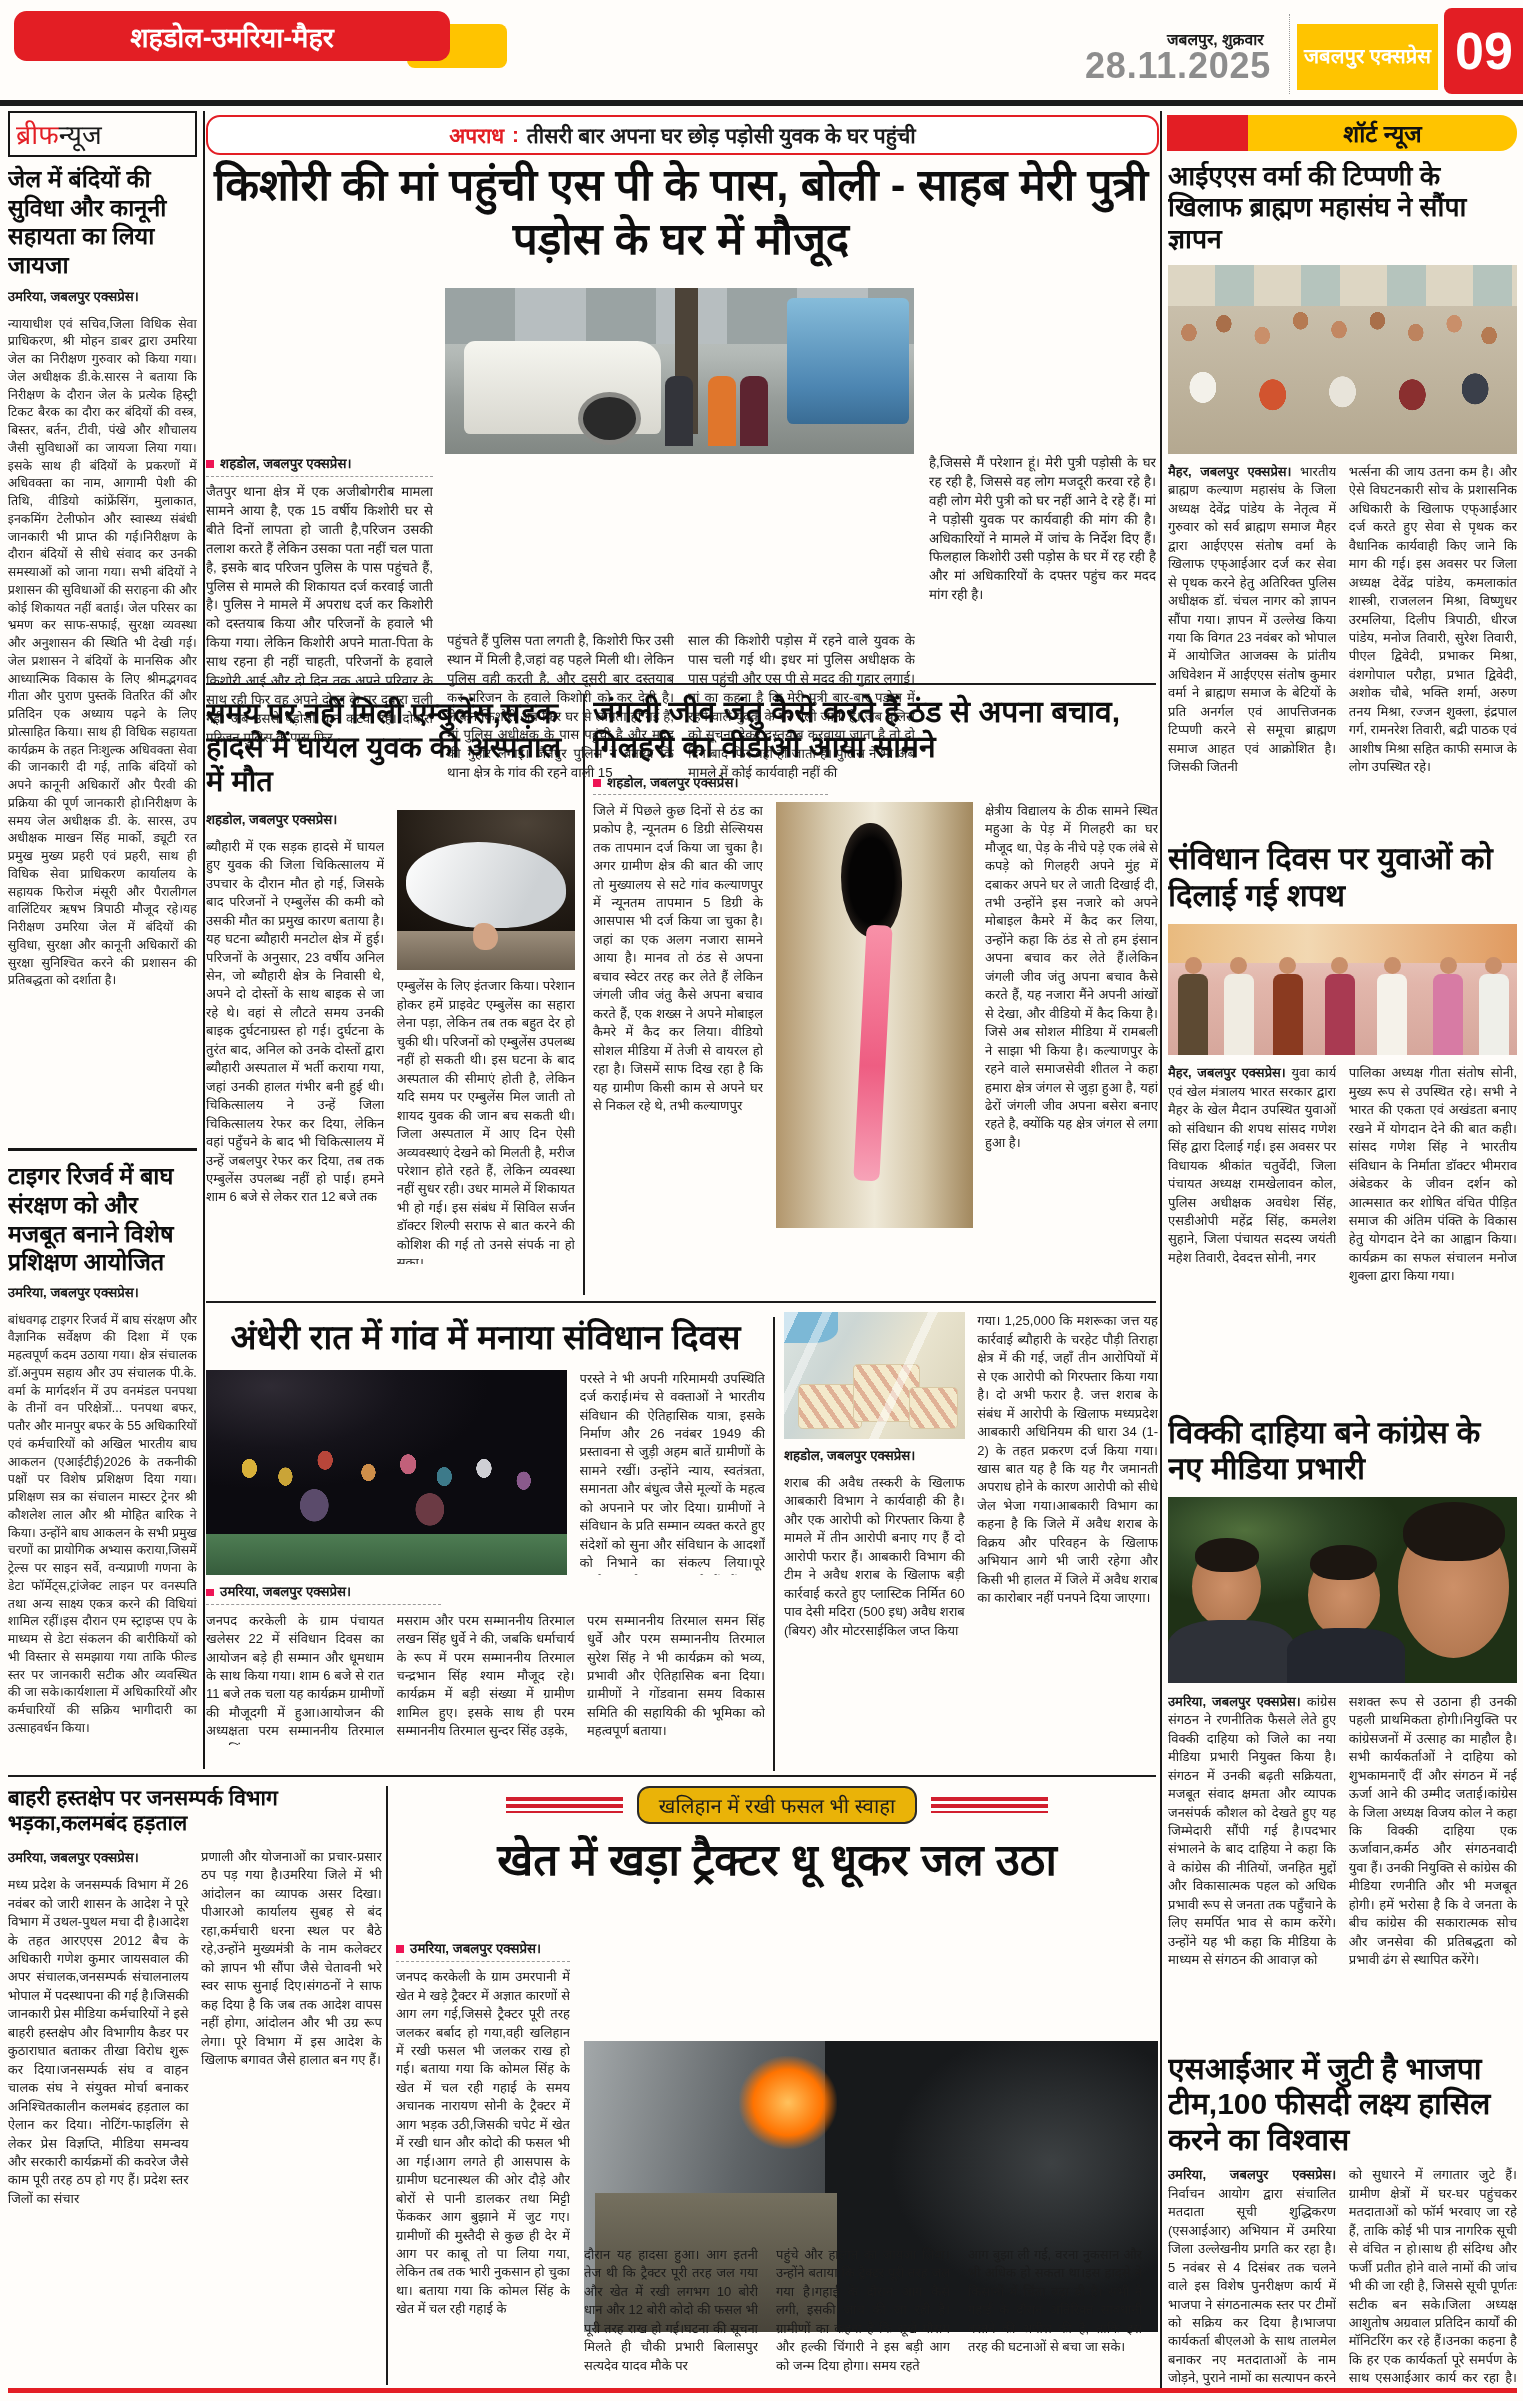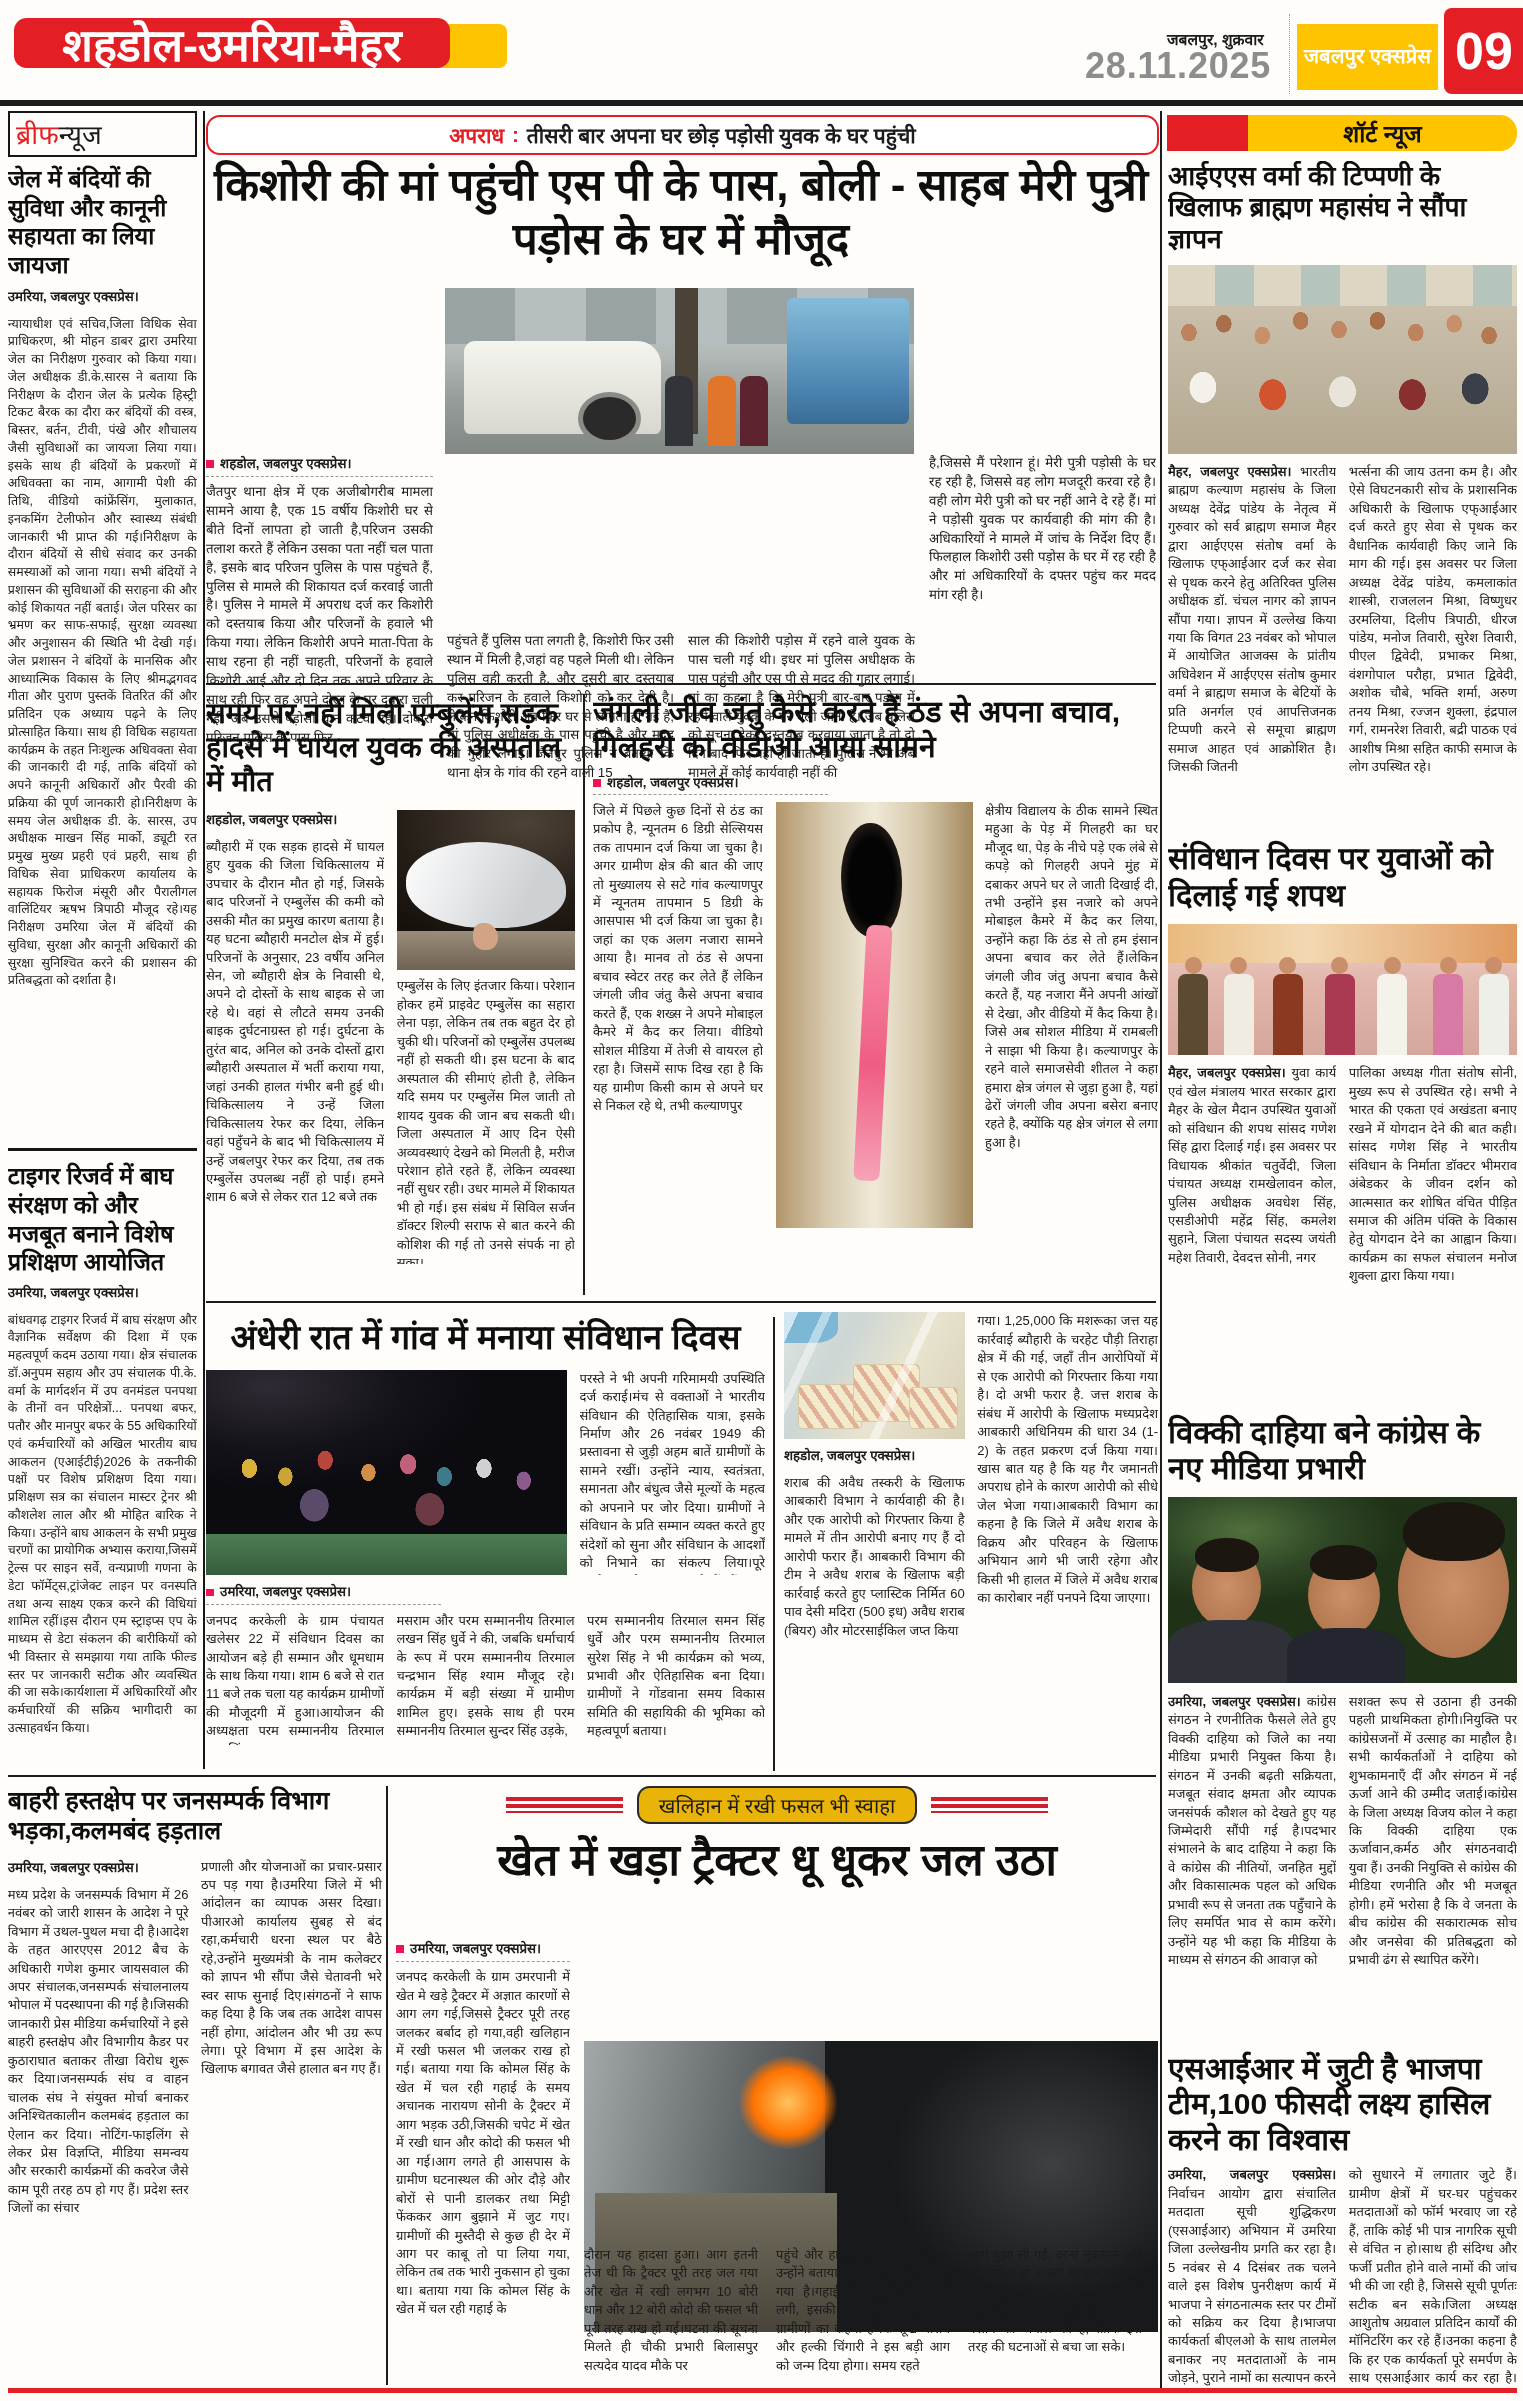--- a/index.html
+++ b/index.html
@@ -10,21 +10,21 @@
   .center{text-align:center;}
   .dl{font-weight:bold;font-size:13.3px;padding-bottom:3.9px;border-bottom:0.8px dashed #9a9a9a;margin-bottom:6.3px;}
   .sq{display:inline-block;width:7.8px;height:7.8px;background:#ee1454;margin-right:6.3px;}
   .dl-inline{font-weight:bold;}
   .rule-h{background:#1c1c1c;}
   .rule-v{background:#1c1c1c;}
   .cols2{display:flex;gap:12.5px;}
   .cols2>div{flex:1;overflow:hidden;}
   .col{overflow:hidden;}
   
-  .banner{left:14px;top:18px;width:436px;height:50px;background:#e31e24;border-radius:12.5px;display:flex;align-items:center;justify-content:center;color:#fff;font-size:45px;font-weight:bold;z-index:2;}
+  .banner{left:14px;top:11px;width:436px;height:50px;background:#e31e24;border-radius:12.5px;display:flex;align-items:center;justify-content:center;color:#fff;font-size:27px;font-weight:bold;z-index:2;}
   .banner-accent{left:407px;top:23.5px;width:100px;height:44px;background:#ffc400;border-radius:7.8px;z-index:1;}
   .masthead-date-top{left:1135px;top:28px;width:156px;font-size:15.6px;font-weight:bold;margin-left:32px;}
   .masthead-date{left:1085px;top:45px;width:203px;font-size:36px;font-weight:bold;color:#8d8d8d;letter-spacing:0.8px;}
   .masthead-dots{left:1289px;top:14px;width:0;height:80px;border-left:1.6px dotted #9a9a9a;}
   .masthead-box{left:1297px;top:23.5px;width:141px;height:66px;background:#ffc400;display:flex;align-items:center;justify-content:center;color:#fff;font-size:20.3px;font-weight:bold;text-align:center;line-height:1.1;}
   .pagenum-box{left:1444px;top:7.8px;width:80px;height:86px;background:#e31e24;color:#fff;display:flex;align-items:center;justify-content:center;font-size:52px;font-weight:bold;border-radius:7.8px 0 0 7.8px;}
   
   .brief{left:7.8px;top:111px;width:189px;height:1658px;border-right:2.3px solid #161616;padding-right:6.3px;overflow:hidden;}
   .brief-titlebox{border:2.3px solid #161616;padding:3.1px 6.3px;font-size:26.6px;font-weight:normal;margin-bottom:7.8px;}
   .brief-hl{font-size:23.5px;}
@@ -256,21 +256,21 @@
       </div>
       <div>
         <p class="bt">गया। 1,25,000 कि मशरूका जत्त यह कार्रवाई ब्यौहारी के चरहेट पौड़ी तिराहा क्षेत्र में की गई, जहाँ तीन आरोपियों में से एक आरोपी को गिरफ्तार किया गया है। दो अभी फरार है. जत्त शराब के संबंध में आरोपी के खिलाफ मध्यप्रदेश आबकारी अधिनियम की धारा 34 (1-2) के तहत प्रकरण दर्ज किया गया। खास बात यह है कि यह गैर जमानती अपराध होने के कारण आरोपी को सीधे जेल भेजा गया।आबकारी विभाग का कहना है कि जिले में अवैध शराब के विक्रय और परिवहन के खिलाफ अभियान आगे भी जारी रहेगा और किसी भी हालत में जिले में अवैध शराब का कारोबार नहीं पनपने दिया जाएगा।</p>
       </div>
     </div>
   </div>
 
   <div class="abs rule-h" style="left:7.8px;top:1775px;width:1148px;height:2.3px;"></div>
 
   <div class="abs" style="left:7.8px;top:1786px;width:374px;height:599px;overflow:hidden;">
-    <div class="hl row-hl" style="font-size:25px;">बाहरी हस्तक्षेप पर जनसम्पर्क विभाग भड़का,कलमबंद हड़ताल</div>
+    <div class="hl row-hl" style="font-size:21px;">बाहरी हस्तक्षेप पर जनसम्पर्क विभाग भड़का,कलमबंद हड़ताल</div>
     <div class="cols2" style="margin-top:12.5px;height:485px;">
       <div>
         <div class="dl" style="border:none;">उमरिया, जबलपुर एक्सप्रेस।</div>
         <p class="bt">मध्य प्रदेश के जनसम्पर्क विभाग में 26 नवंबर को जारी शासन के आदेश ने पूरे विभाग में उथल-पुथल मचा दी है।आदेश के तहत आरएएस 2012 बैच के अधिकारी गणेश कुमार जायसवाल की अपर संचालक,जनसम्पर्क संचालनालय भोपाल में पदस्थापना की गई है।जिसकी जानकारी प्रेस मीडिया कर्मचारियों ने इसे बाहरी हस्तक्षेप और विभागीय कैडर पर कुठाराघात बताकर तीखा विरोध शुरू कर दिया।जनसम्पर्क संघ व वाहन चालक संघ ने संयुक्त मोर्चा बनाकर अनिश्चितकालीन कलमबंद हड़ताल का ऐलान कर दिया। नोटिंग-फाइलिंग से लेकर प्रेस विज्ञप्ति, मीडिया समन्वय और सरकारी कार्यक्रमों की कवरेज जैसे काम पूरी तरह ठप हो गए हैं। प्रदेश स्तर जिलों का संचार</p>
       </div>
       <div>
         <p class="bt">प्रणाली और योजनाओं का प्रचार-प्रसार ठप पड़ गया है।उमरिया जिले में भी आंदोलन का व्यापक असर दिखा।पीआरओ कार्यालय सुबह से बंद रहा,कर्मचारी धरना स्थल पर बैठे रहे,उन्होंने मुख्यमंत्री के नाम कलेक्टर को ज्ञापन भी सौंपा जैसे चेतावनी भरे स्वर साफ सुनाई दिए।संगठनों ने साफ कह दिया है कि जब तक आदेश वापस नहीं होगा, आंदोलन और भी उग्र रूप लेगा। पूरे विभाग में इस आदेश के खिलाफ बगावत जैसे हालात बन गए हैं।</p>
       </div>
     </div>
   </div>

